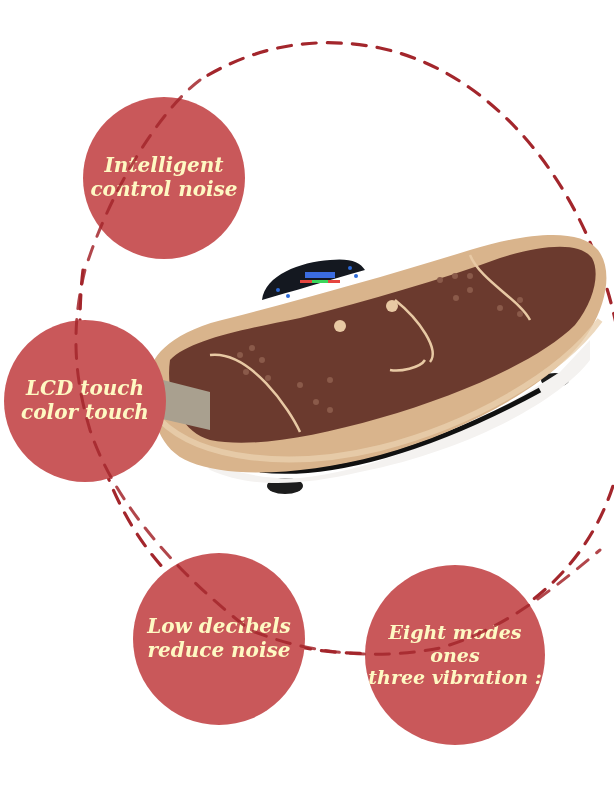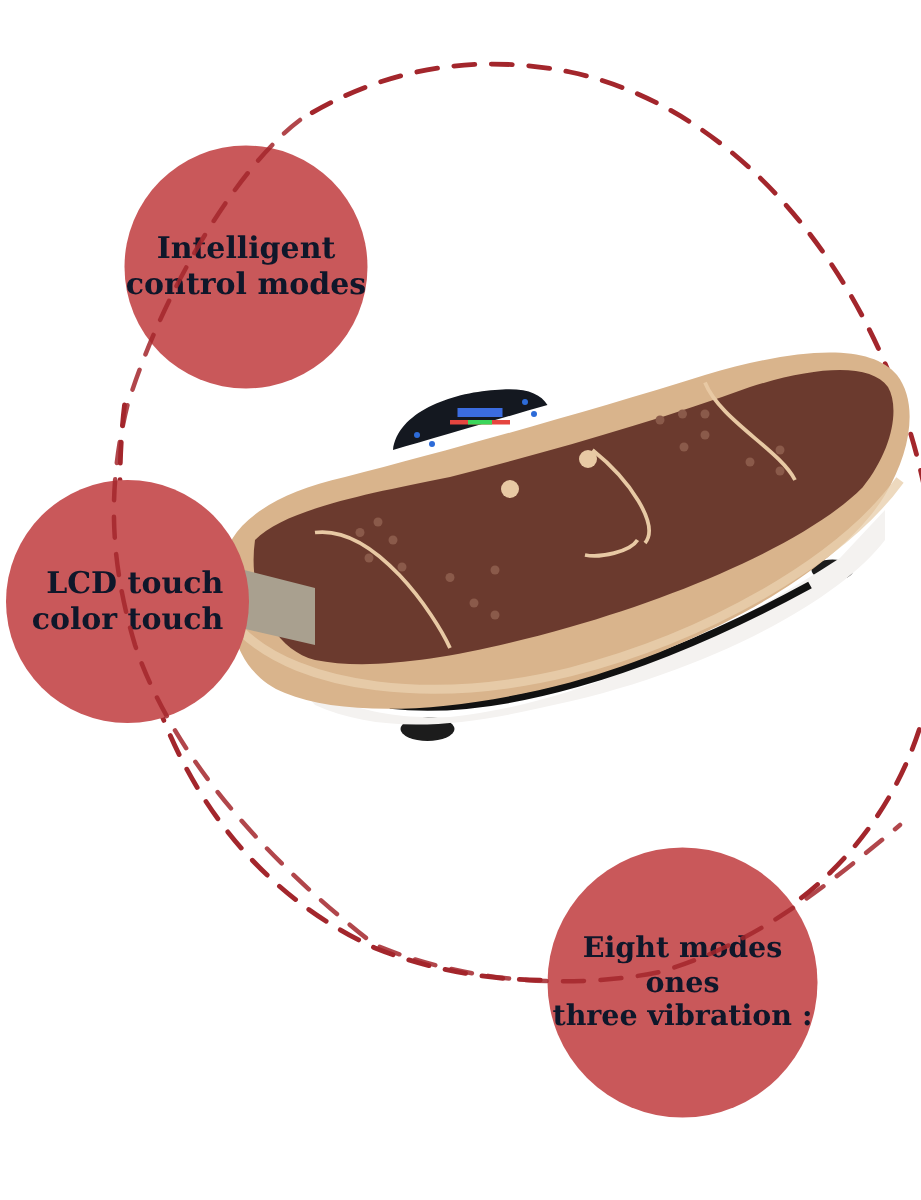--- a/index.html
+++ b/index.html
@@ -1,22 +1,22 @@
 <!DOCTYPE html>
 <html><head>
 <meta charset="utf-8">
 <style>
   html, body { margin:0; padding:0; background:#ffffff; }
   body { width:614px; height:800px; position:relative; overflow:hidden; font-family:"DejaVu Serif", "Liberation Serif", serif; }
   .stage { position:absolute; left:0; top:0; width:614px; height:800px; }
   svg.layer { position:absolute; left:0; top:0; }
-  .bubble { position:absolute; border-radius:50%; display:flex; align-items:center; justify-content:center; text-align:center; color:#0f172a; font-weight:bold; line-height:1.18; }
+  .bubble { position:absolute; border-radius:50%; display:flex; align-items:center; justify-content:center; text-align:center; color:#fef9c3; font-weight:bold; line-height:1.18;font-style:italic; }
   .bubble span { display:block; white-space:nowrap; }
   .b1 { left:83px; top:97px; width:162px; height:162px; font-size:20px; }
-  .b2 { left:4px; top:320px; width:162px; height:162px; font-size:20px;text-align:right; }
+  .b2 { left:4px; top:320px; width:162px; height:162px; font-size:20px; }
   .b3 { left:133px; top:553px; width:172px; height:172px; font-size:20px; }
   .b4 { left:365px; top:565px; width:180px; height:180px; font-size:19px;text-align:center; }
 </style>
 </head>
 <body>
 
 <div class="stage">
 
   <svg class="layer" width="614" height="800">
     <path d="M 83 270 C 70 380, 95 560, 250 632 C 320 660, 400 660, 470 635 C 560 600, 620 520, 625 420 C 630 260, 530 80, 380 48 C 300 32, 240 55, 200 80" fill="none" stroke="#a3262c" stroke-width="3.2" stroke-dasharray="14 11" stroke-linecap="round"></path>
@@ -73,31 +73,37 @@
         <circle cx="278" cy="290" r="2"></circle>
         <circle cx="288" cy="296" r="2"></circle>
         <circle cx="350" cy="268" r="2"></circle>
         <circle cx="356" cy="276" r="2"></circle>
       </g>
   </svg>
 
   <div class="bubble b1" style="background:#c9585a">
     <div>
       <span>Intelligent</span>
-      <span>control modes</span>
+      <span>control noise</span>
     </div>
   </div>
 
   <div class="bubble b2" style="background:#c9585a">
     <div>
       <span>LCD touch</span>
       <span>color touch</span>
     </div>
   </div>
 
+  <div class="bubble b3" style="background:#c9585a">
+    <div>
+      <span>Low decibels</span>
+      <span>reduce noise</span>
+    </div>
+  </div>
 
   <div class="bubble b4" style="background:#c9585a">
     <div>
       <span>Eight modes</span>
       <span>ones</span>
       <span>three vibration :</span>
     </div>
   </div>
 
   <svg class="layer" width="614" height="800" style="pointer-events:none">

